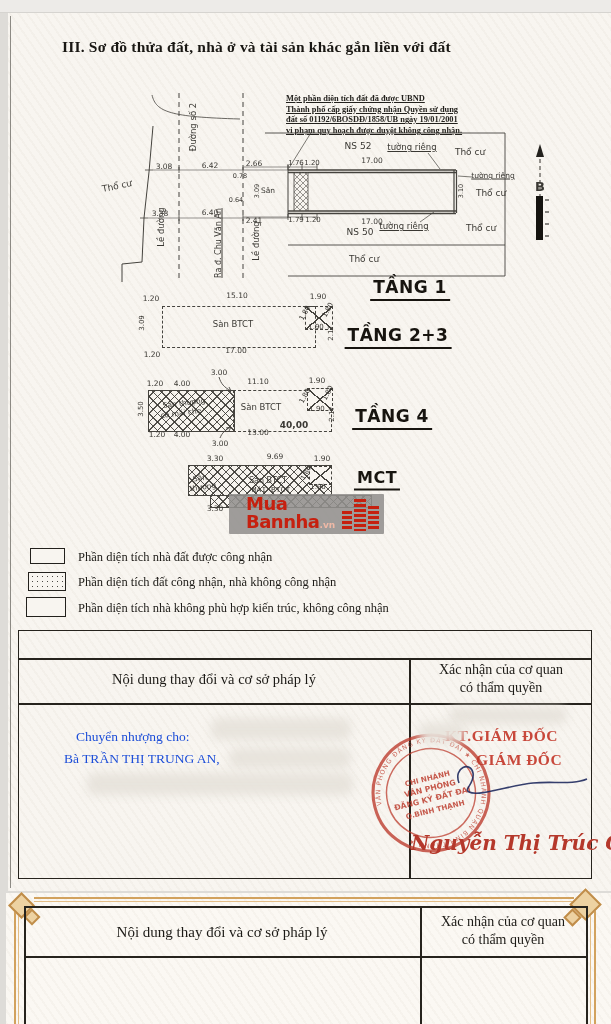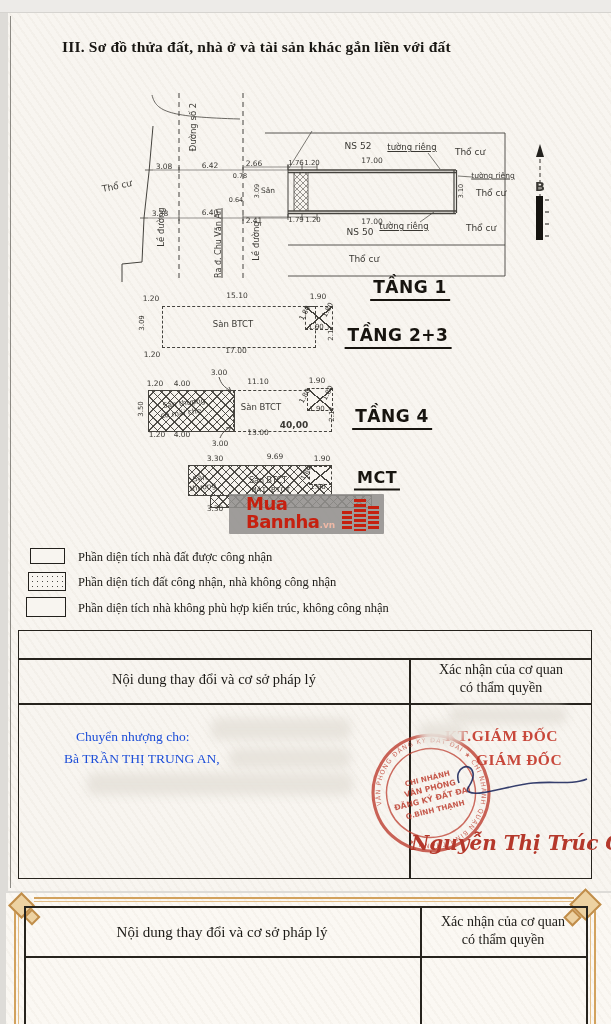--- a/index.html
+++ b/index.html
@@ -46,20 +46,26 @@
 <body>
 
 <div class="root">
   <div class="page1"></div>
   <div class="tex" style="left:8px;top:12px;width:603px;height:879px"></div>
   <div class="topstrip"></div>
   <div class="pageedge"></div>
 
   <div class="h3title">III. Sơ đồ thửa đất, nhà ở và tài sản khác gắn liền với đất</div>
 
+  <div class="note">
+    <div>Một phần diện tích đất đã được UBND</div>
+    <div>Thành phố cấp giấy chứng nhận Quyền sử dụng</div>
+    <div>đất số 01192/6BOSDĐ/1858/UB ngày 19/01/2001</div>
+    <div>vi phạm quy hoạch được duyệt không công nhận.</div>
+  </div>
 
   <svg style="left:0;top:85px" width="611" height="200" viewBox="0 85 611 200">
     <defs>
       <pattern id="xh" width="6" height="6" patternUnits="userSpaceOnUse">
         <path d="M0,0 L6,6 M6,0 L0,6" stroke="#55534e" stroke-width="0.6"></path>
       </pattern>
     </defs>
     <g stroke="#45433e" fill="none" stroke-width="1">
       <path d="M152,95 C156,112 170,117 240,119" stroke-width="0.8"></path>
       <path d="M153,126 L149,172 L144,218 L142,262 L122,264 L122,282"></path>

